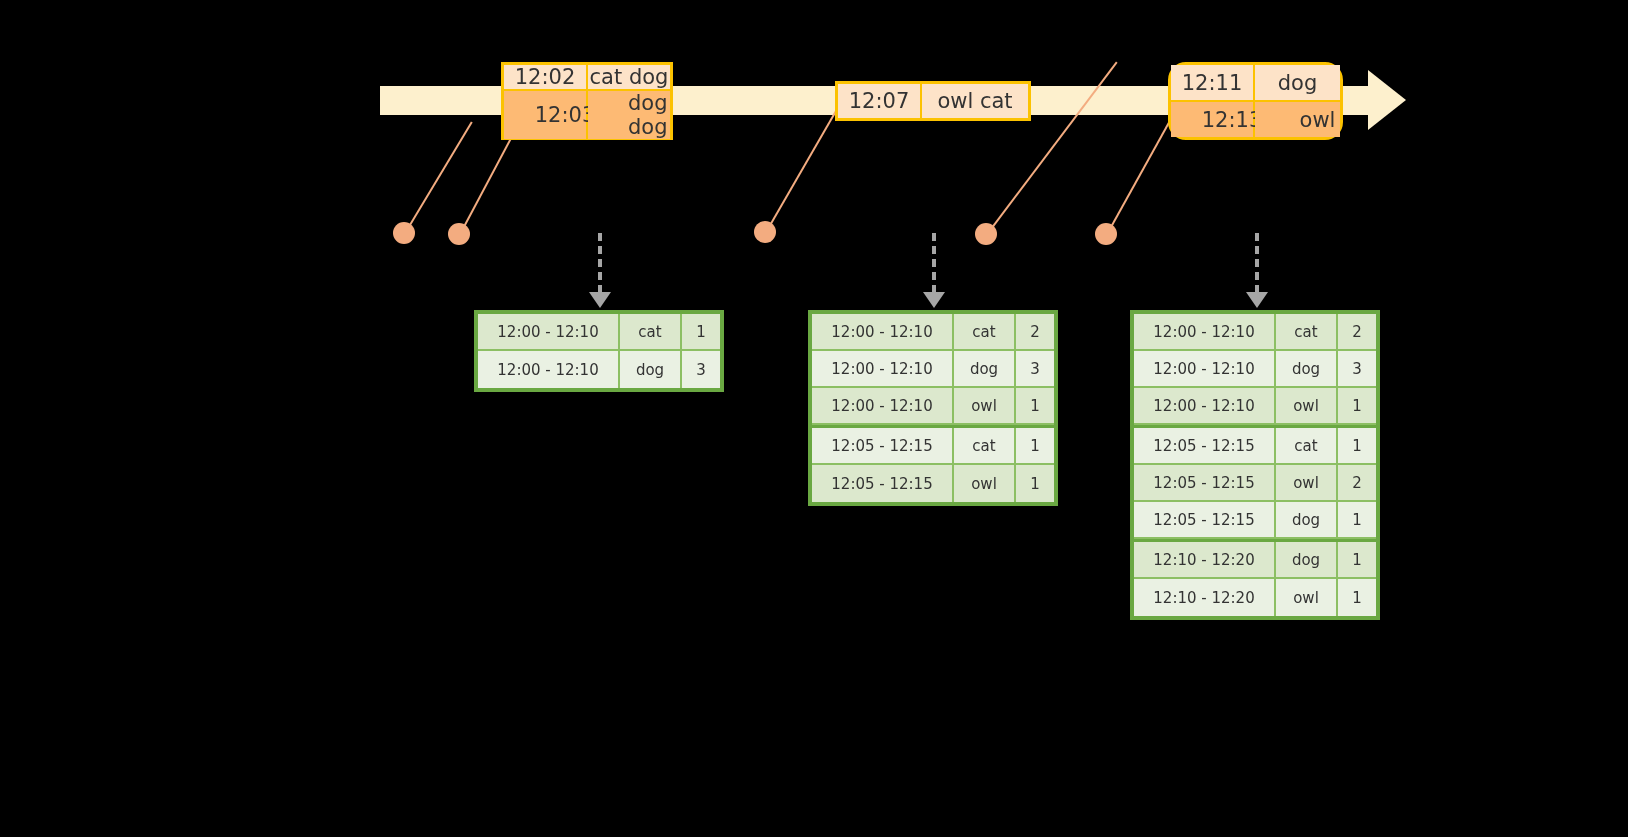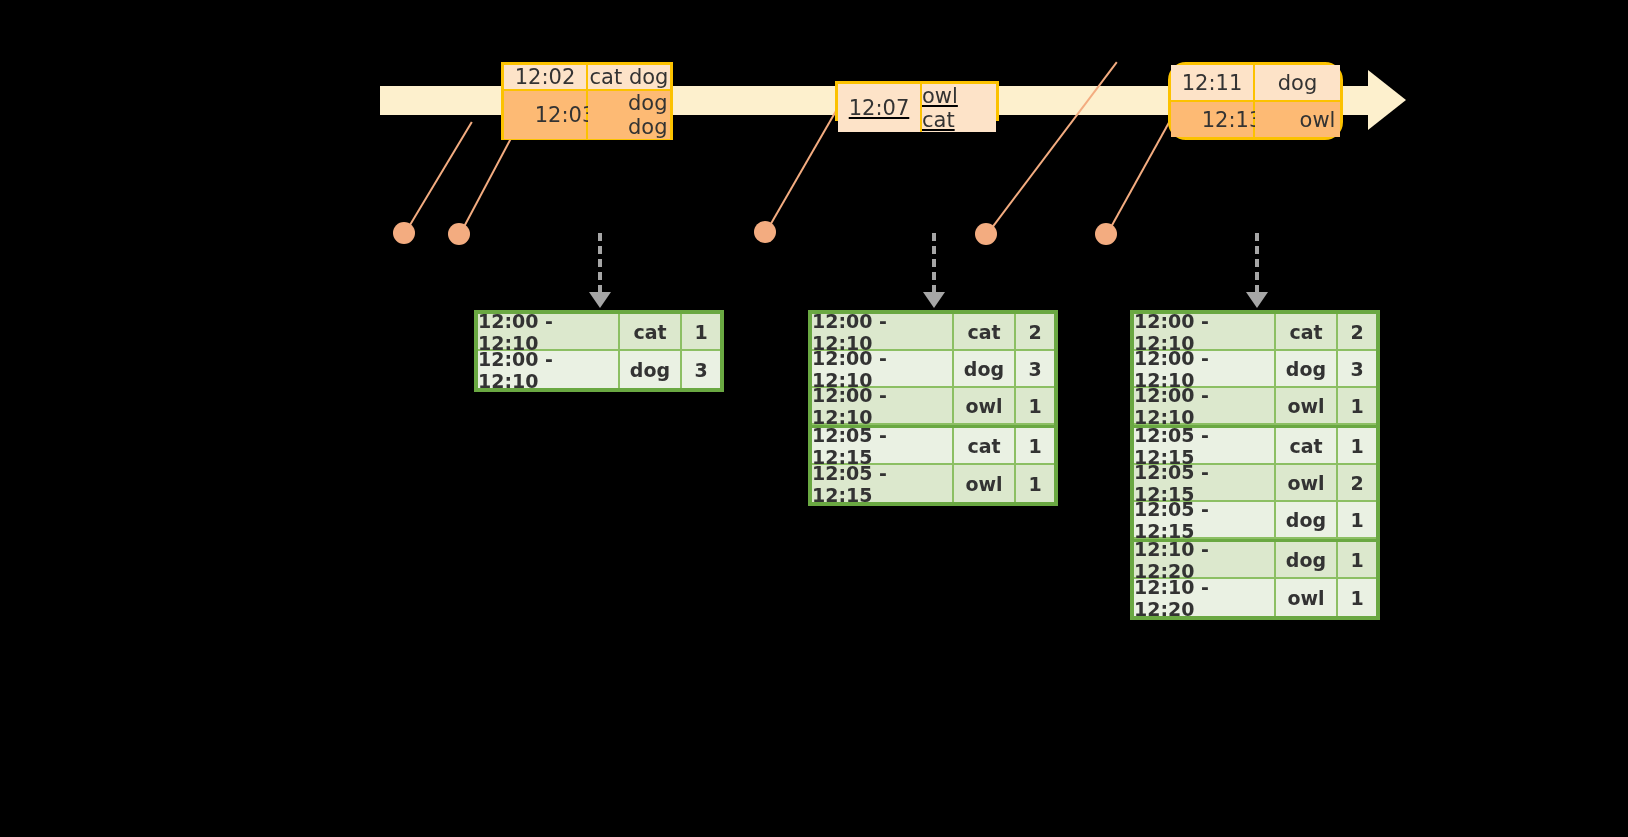--- a/index.html
+++ b/index.html
@@ -21,21 +21,21 @@
   .evt-row{display:flex;flex:1;}
   .evt-row + .evt-row{border-top:2px solid #fcc200;}
   .evt-row.shade .cell{background:#fde3c8;}
   .evt-row.plain .cell{background:#fdba74;padding-left:40px;}
   .evt .cell{display:flex;align-items:center;justify-content:center;
        font-size:21px;color:#333;box-sizing:border-box;}
   .evt .cell.time{width:84px;border-right:2px solid #fcc200;}
   .evt .cell.words{flex:1;}
 
   #evt-a{left:501px;top:62px;width:172px;height:78px;}
-  #evt-b{left:835px;top:81px;width:164px;height:40px;text-decoration:underline;}
+  #evt-b{left:835px;top:81px;width:196px;height:40px;}
   #evt-c{left:1168px;top:62px;width:175px;height:78px;border-radius:18px;}
 
   
   .dot{position:absolute;width:22px;height:22px;border-radius:50%;
        background:#f3ac80;}
   .lead{position:absolute;height:0;border-top:2px solid #f3ac80;
         transform-origin:0 0;}
 
   
   .dash{position:absolute;width:0;border-left:4px dashed #a6a6a6;}
@@ -43,22 +43,22 @@
       border-left:11px solid transparent;border-right:11px solid transparent;
       border-top:16px solid #a6a6a6;}
 
   
   .rtable{position:absolute;border:4px solid #6aa842;box-sizing:border-box;}
   .rrow{display:flex;height:37px;}
   .rrow.shade .rc{background:#dce8cd;}
   .rrow.plain .rc{background:#eaf1e3;}
   .rrow.sep{border-top:3px solid #6aa842;}
   .rc{display:flex;align-items:center;justify-content:center;
-      font-size:19px;color:#333;box-sizing:border-box;
-      border-right:2px solid #8cbf63;border-bottom:2px solid #8cbf63;font-weight:bold;}
+      font-size:15px;color:#333;box-sizing:border-box;
+      border-right:2px solid #8cbf63;border-bottom:2px solid #8cbf63;}
   .rc.win{width:auto;flex:0 0 auto;}
   .rc.key{width:auto;}
   .rc.cnt{border-right:none;}
   .rrow:last-child .rc{border-bottom:none;}
 
   #tbl-1{left:474px;top:310px;width:250px;}
   #tbl-1 .rc.win{width:142px;} #tbl-1 .rc.key{width:62px;} #tbl-1 .rc.cnt{width:38px;}
   #tbl-2{left:808px;top:310px;width:250px;}
   #tbl-2 .rc.win{width:142px;} #tbl-2 .rc.key{width:62px;} #tbl-2 .rc.cnt{width:38px;}
   #tbl-3{left:1130px;top:310px;width:250px;}

